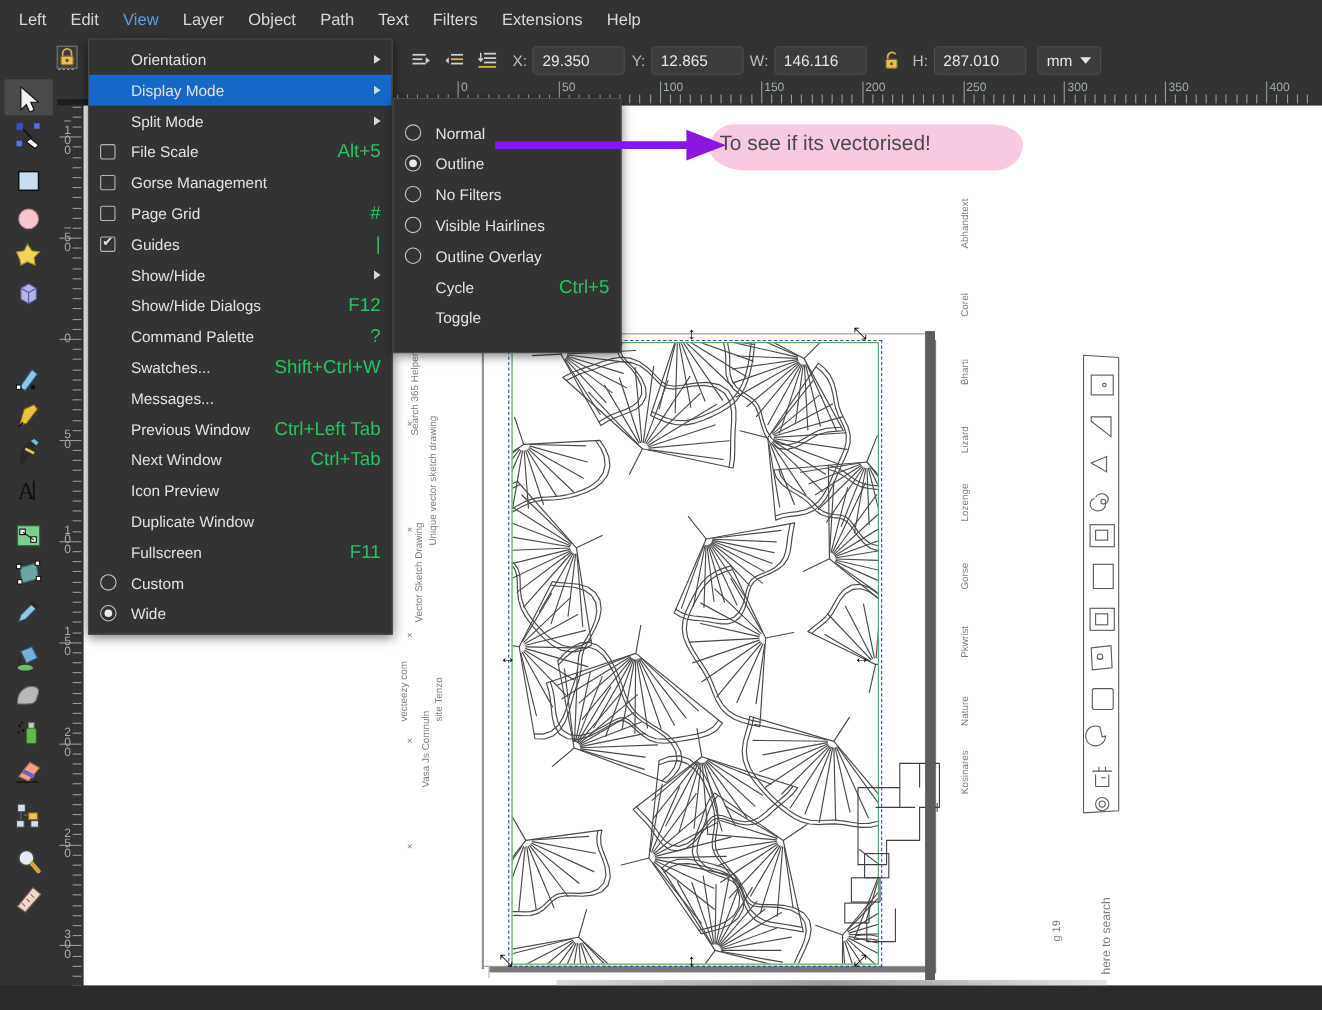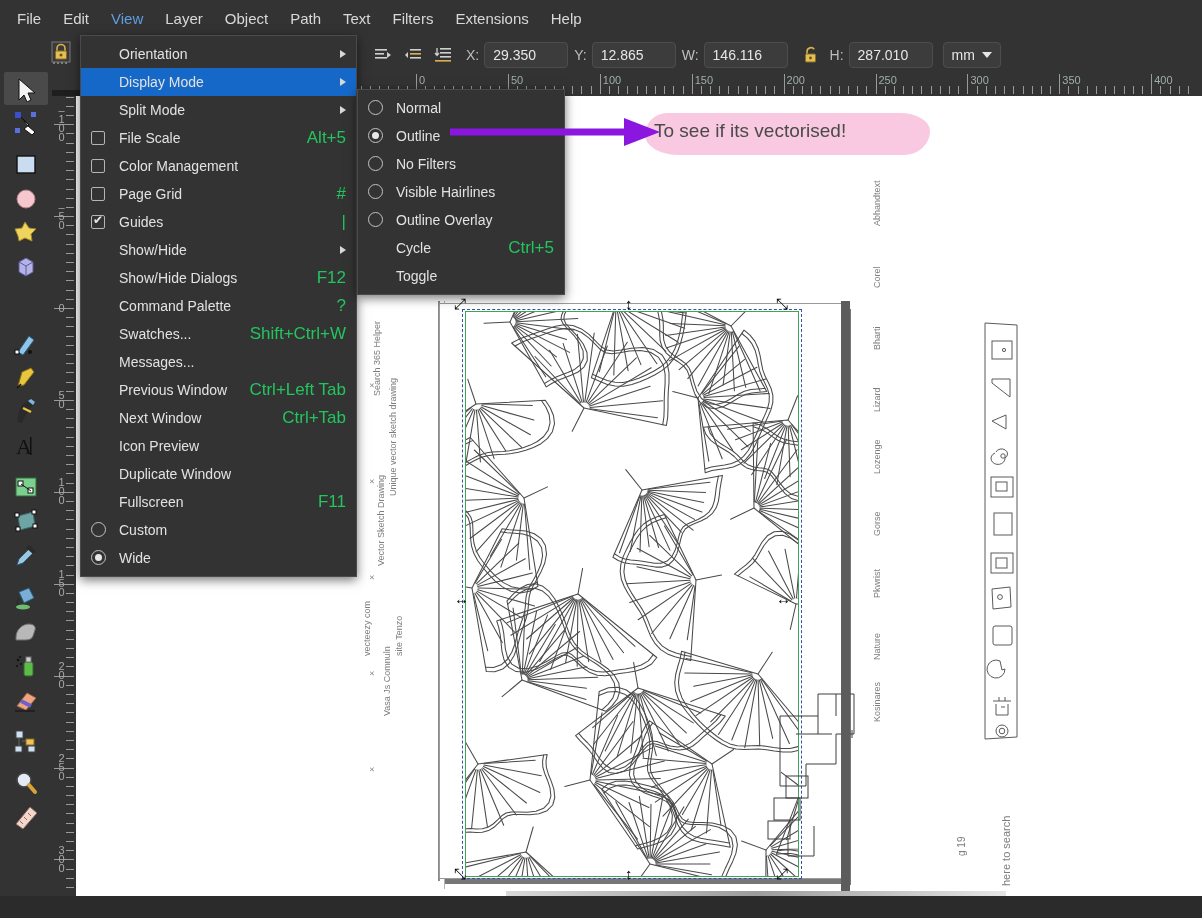--- a/index.html
+++ b/index.html
@@ -75,21 +75,21 @@
     margin-left:8px; }
   .chk { position:absolute; left:10px; top:7px; width:14px; height:14px;
     border:1px solid #b5b5b5; border-radius:2px; }
   .chk.on::after { content:"\2714"; position:absolute; left:1px; top:-3px;
     font-size:12px; color:#e8e8e8; }
   .rad { position:absolute; left:10px; top:6px; width:15px; height:15px;
     border:1px solid #c2c2c2; border-radius:50%; }
   .rad.on::after { content:""; position:absolute; left:3px; top:3px;
     width:7px; height:7px; border-radius:50%; background:#e8e8e8; }
 
-  #displaymenu { left:357px; top:89px; width:208px; padding:4px 0; }
+  #displaymenu { left:357px; top:89px; width:208px; padding:17px 0; }
   #displaymenu .row .txt { padding-left:28px; }
 
   
   .annot { position:absolute; z-index:70; pointer-events:none; }
   .hlblob { position:absolute; left:645px; top:113px; width:285px; height:42px;
     background:#f9c9e2; border-radius:22px 30px 26px 34px / 22px 18px 24px 20px; }
   .annottext { position:absolute; left:654px; top:120px; color:#4a4a4a;
     font-size:19px; font-family:"Liberation Sans", sans-serif; white-space:nowrap; }
 
   
@@ -101,21 +101,21 @@
 
   .rotlabel { position:absolute; color:#7d7d7d; font-size:9px;
     transform-origin:0 0; transform:rotate(-90deg); white-space:nowrap; }
 </style>
 </head>
 <body>
 
 <div id="app">
 
   <div class="menubar" id="menubar">
-      <div class="mi">File</div>
+      <div class="mi">Left</div>
       <div class="mi">Edit</div>
       <div class="mi active">View</div>
       <div class="mi">Layer</div>
       <div class="mi">Object</div>
       <div class="mi">Path</div>
       <div class="mi">Text</div>
       <div class="mi">Filters</div>
       <div class="mi">Extensions</div>
       <div class="mi">Help</div>
     </div>
@@ -1062,21 +1062,21 @@
         <span class="txt">Split Mode</span>
         <span class="arrow"></span>
       </div>
       <div class="row">
         <span class="chk"></span>
         <span class="txt">File Scale</span>
         <span class="acc">Alt+5</span>
       </div>
       <div class="row">
         <span class="chk"></span>
-        <span class="txt">Color Management</span>
+        <span class="txt">Gorse Management</span>
       </div>
       <div class="row">
         <span class="chk"></span>
         <span class="txt">Page Grid</span>
         <span class="acc">#</span>
       </div>
       <div class="row">
         <span class="chk on"></span>
         <span class="txt">Guides</span>
         <span class="acc">|</span>

